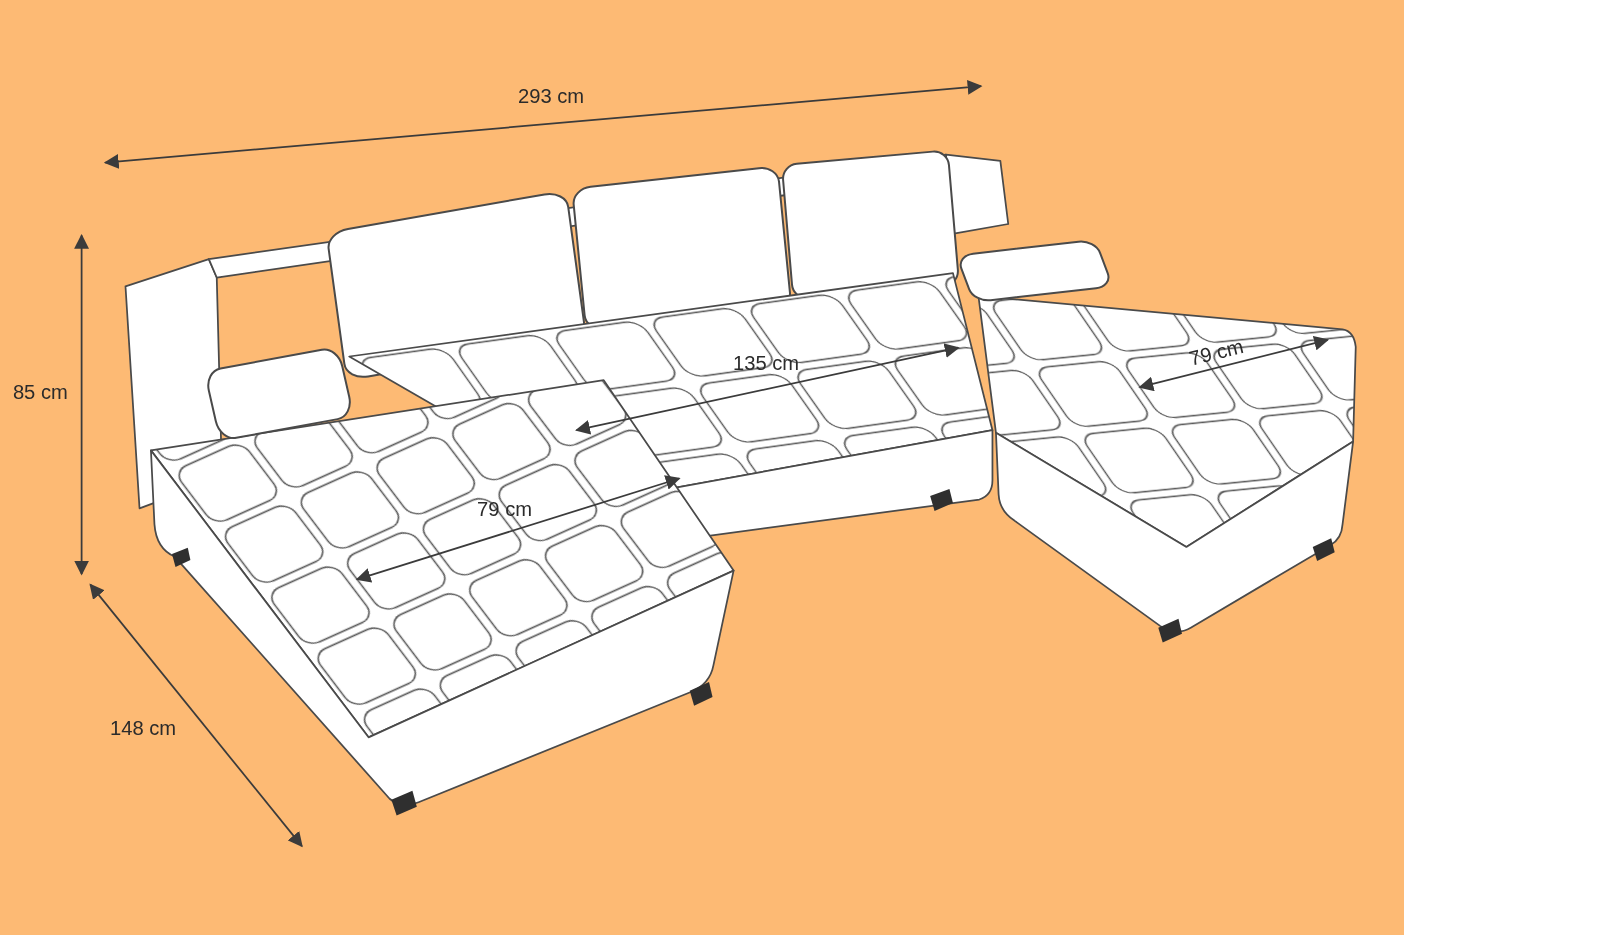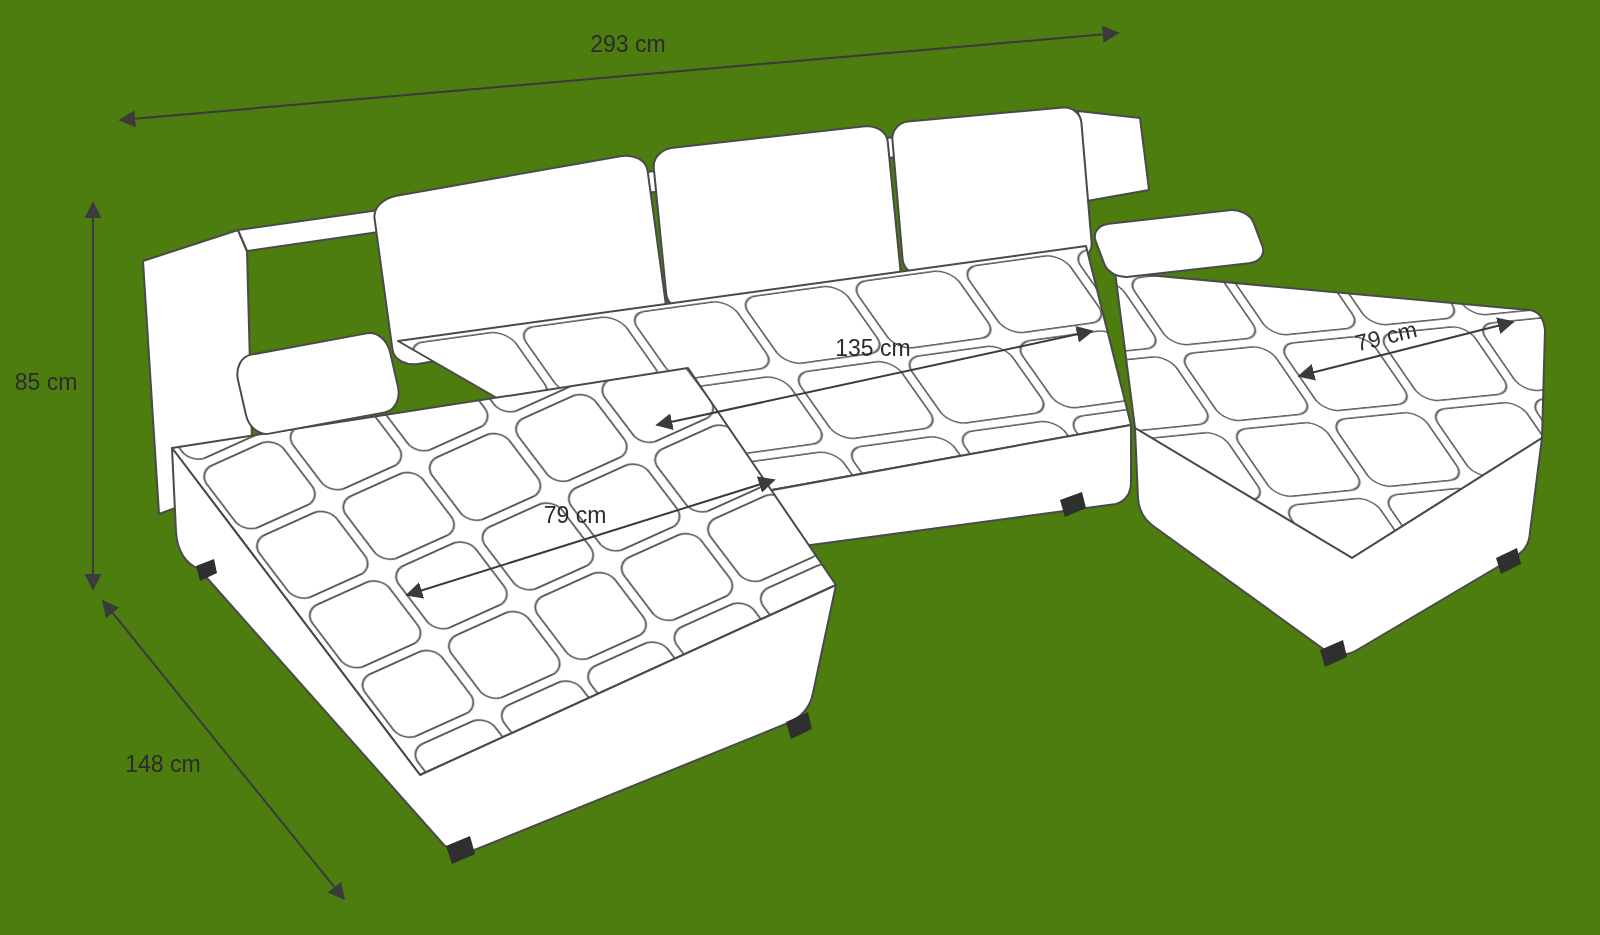--- a/index.html
+++ b/index.html
@@ -1,19 +1,19 @@
 <!DOCTYPE html>
 <html><head>
 <meta charset="utf-8">
 <style>
   html,body{margin:0;padding:0;background:#ffffff;}
   .stage{
     position:relative;
-    width:1600px;height:935px;
-    background:#4d7c0f;
+    width:1404px;height:935px;
+    background:#fdba74;
     font-family:"Liberation Sans", sans-serif;
     overflow:hidden;
   }
   svg{display:block;width:100%;height:100%;}
   .dim-text{
     font-family:"Liberation Sans", sans-serif;
     font-size:23px;
     fill:#2b2b2b;
   }
   .ln{stroke:#4a4a4a;stroke-width:2;stroke-linejoin:round;stroke-linecap:round;}

